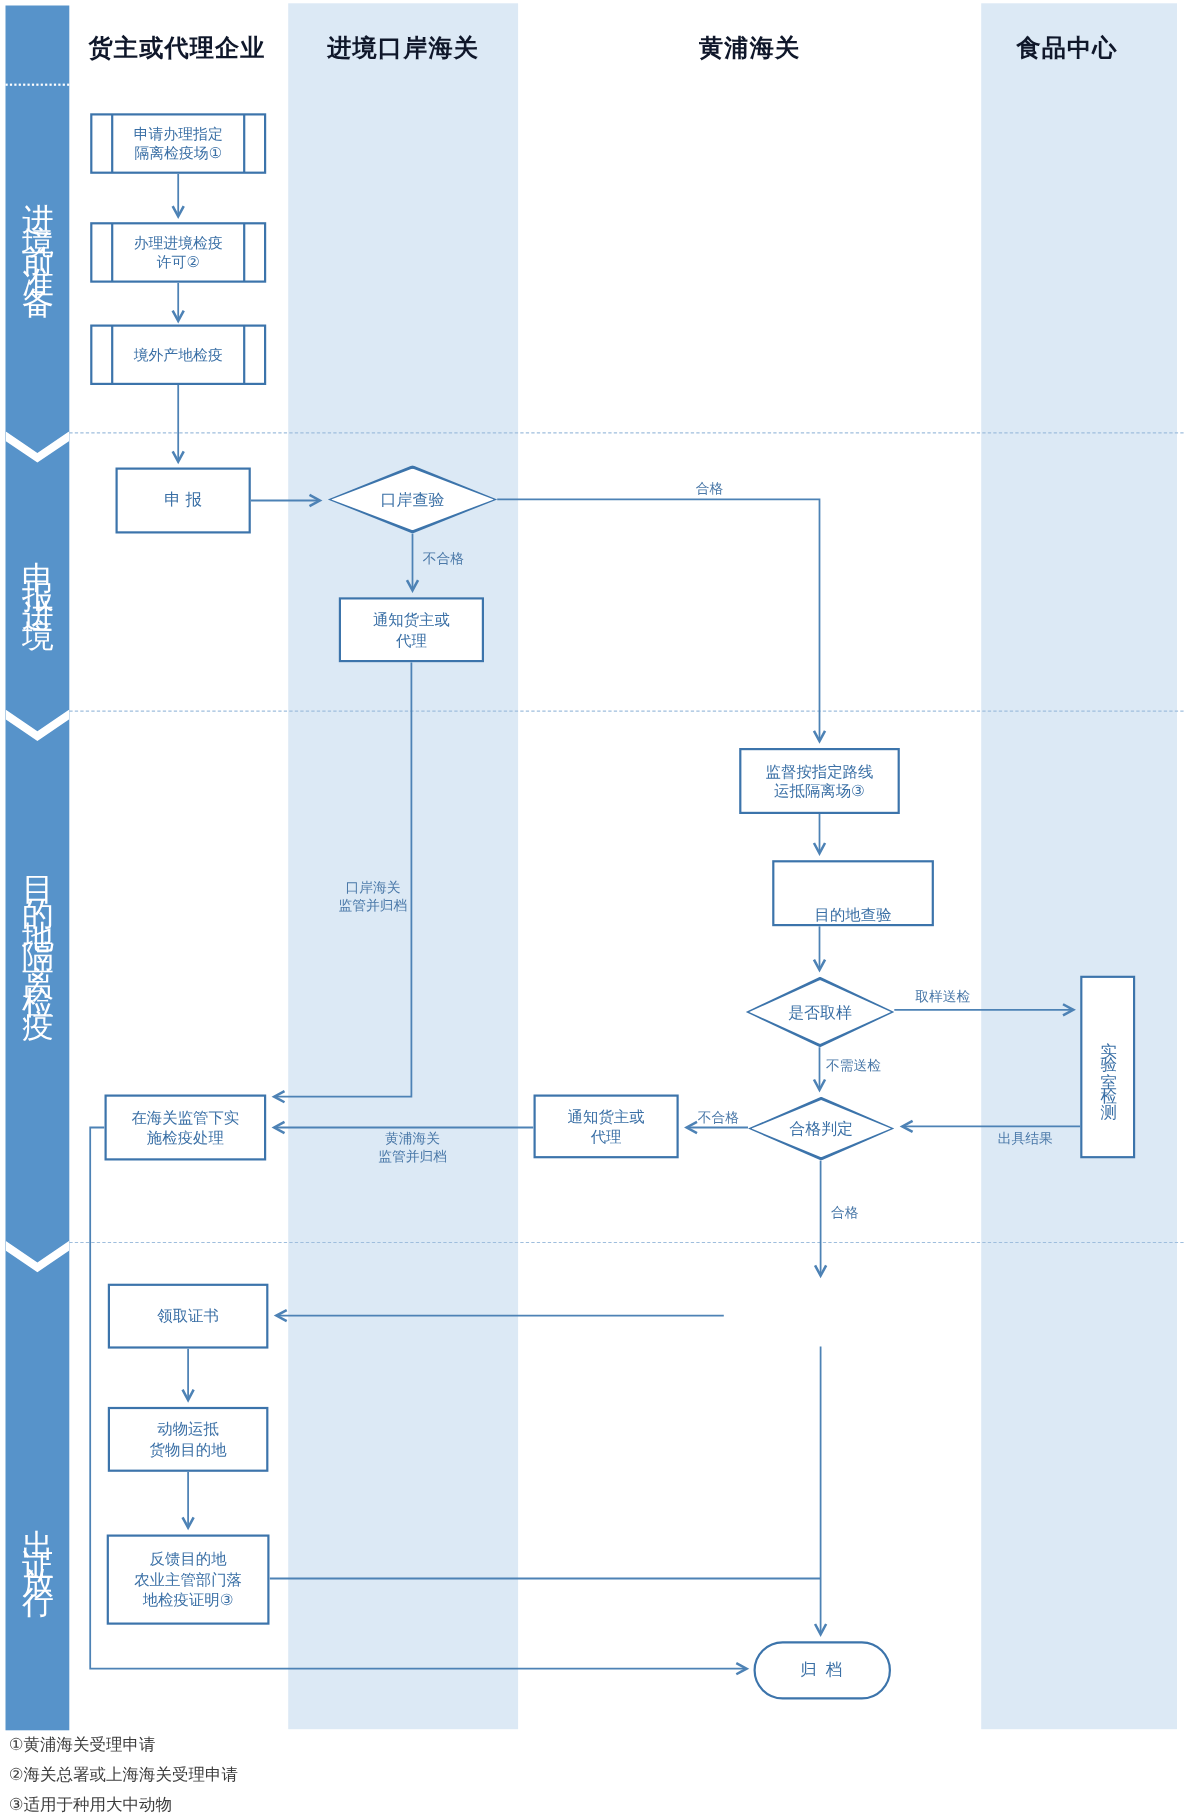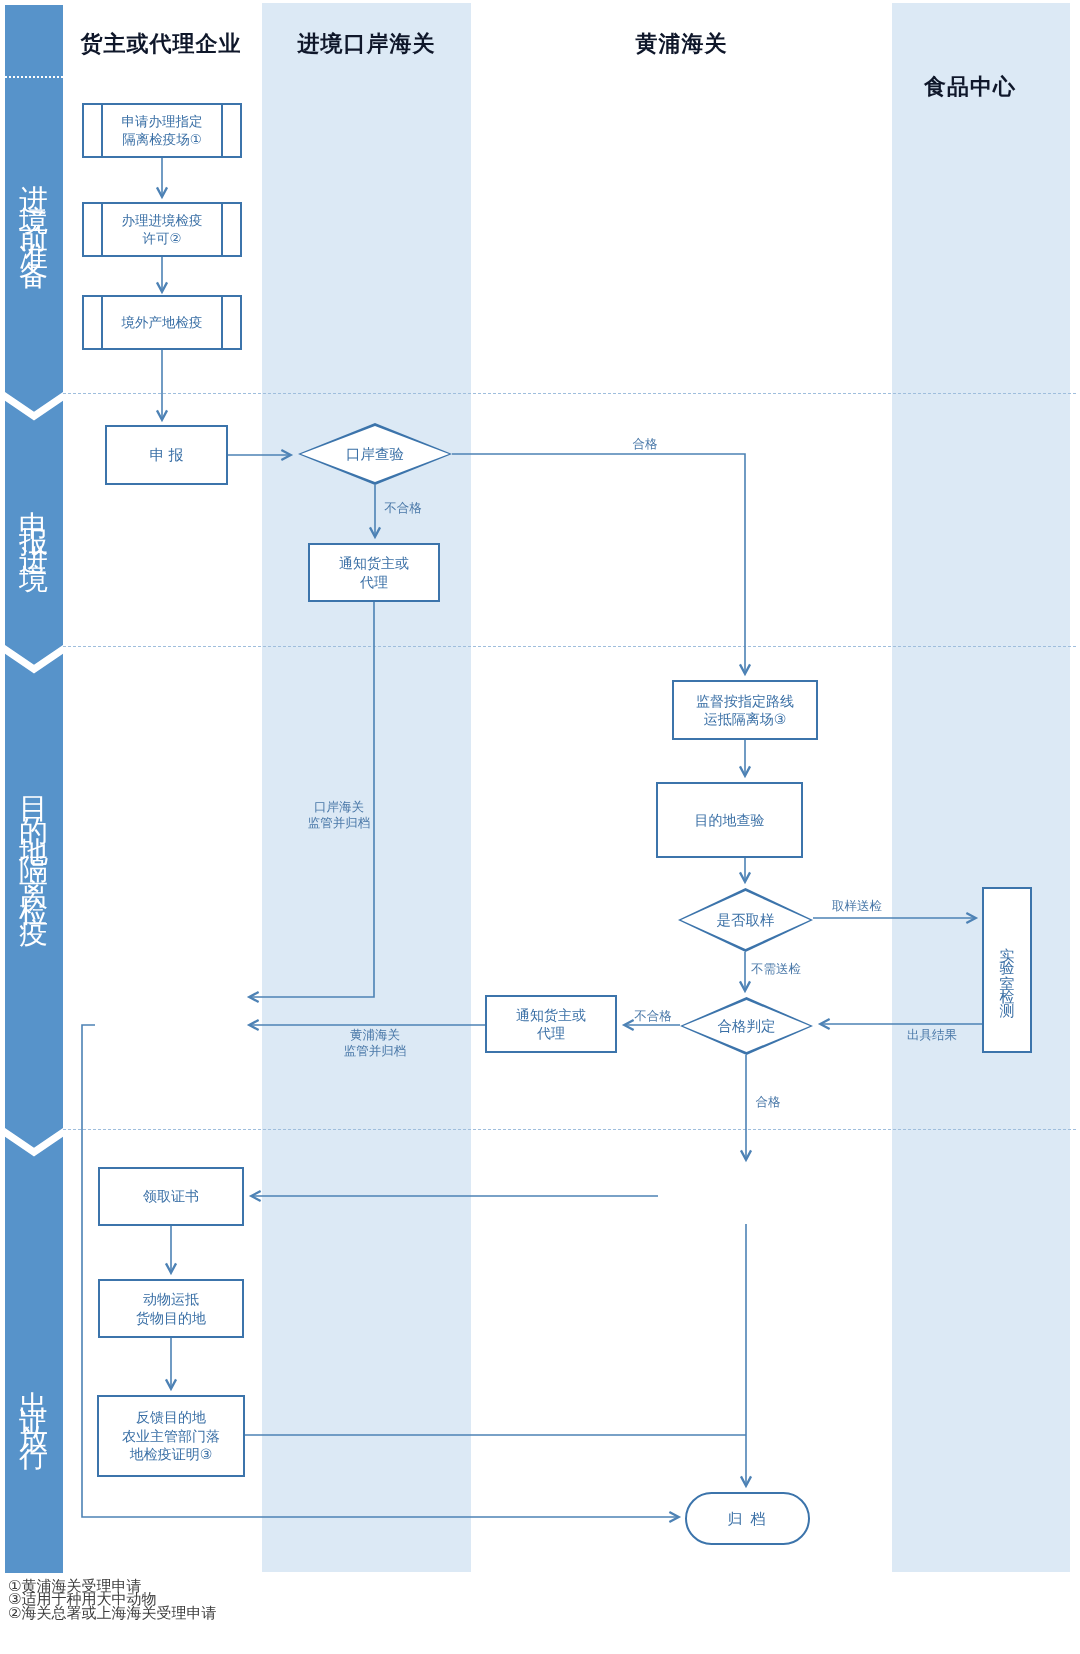--- a/index.html
+++ b/index.html
@@ -91,21 +91,21 @@
   <div class="phase-label" style="top:774px;letter-spacing:20px;">目的地隔离检疫</div>
   <div class="phase-label" style="top:1368px;letter-spacing:17px;">出证放行</div>
 
   <div class="phase-sep" style="top:393px;"></div>
   <div class="phase-sep" style="top:646px;"></div>
   <div class="phase-sep" style="top:1129px;"></div>
 
   <div class="lane-header" style="left:63px;width:196px;">货主或代理企业</div>
   <div class="lane-header" style="left:262px;width:209px;">进境口岸海关</div>
   <div class="lane-header" style="left:471px;width:421px;">黄浦海关</div>
-  <div class="lane-header" style="left:892px;width:156px;margin-top:43px;">食品中心</div>
+  <div class="lane-header" style="left:892px;width:156px;">食品中心</div>
 
   <svg class="connectors" width="1080" height="1654" viewBox="0 0 1080 1654">
     <defs>
       <marker id="arrow" viewBox="0 0 10 10" refX="7.5" refY="5" markerWidth="9" markerHeight="9" orient="auto-start-reverse">
         <path d="M1.5 1.5 L8 5 L1.5 8.5" fill="none" stroke="#4d82b5" stroke-width="1.6"></path>
       </marker>
     </defs>
     <g fill="none" stroke="#4d82b5" stroke-width="1.6">
       <path d="M162 158 V196" marker-end="url(#arrow)"></path>
       <path d="M162 257 V291" marker-end="url(#arrow)"></path>
@@ -144,20 +144,24 @@
   </div>
   <div class="node subprocess pre" style="left:82px;top:202px;width:160px;height:55px;">
     <span class="sidebar-line l"></span>
     <span class="sidebar-line r"></span>
     <span class="pre">办理进境检疫
 许可②</span>
   </div>
   <div class="node" style="left:105px;top:425px;width:123px;height:60px;font-size:15px;">
     <span>申 报</span>
   </div>
+  <div class="node pre" style="left:95px;top:995px;width:147px;height:60px;">
+    <span class="pre">在海关监管下实
+施检疫处理</span>
+  </div>
   <div class="node" style="left:98px;top:1167px;width:146px;height:59px;">
     <span>领取证书</span>
   </div>
   <div class="node pre" style="left:98px;top:1279px;width:146px;height:59px;">
     <span class="pre">动物运抵
 货物目的地</span>
   </div>
   <div class="node pre" style="left:97px;top:1395px;width:148px;height:82px;">
     <span class="pre">反馈目的地
 农业主管部门落
@@ -171,21 +175,21 @@
   </div>
   <div class="node pre" style="left:308px;top:543px;width:132px;height:59px;">
     <span class="pre">通知货主或
 代理</span>
   </div>
 
   <div class="node pre" style="left:672px;top:680px;width:146px;height:60px;">
     <span class="pre">监督按指定路线
 运抵隔离场③</span>
   </div>
-  <div class="node" style="left:656px;top:782px;width:147px;height:76px;">
+  <div class="node" style="left:702px;top:782px;width:147px;height:60px;align-items:flex-end;">
     <span>目的地查验</span>
   </div>
   <div class="diamond-wrap" style="left:678px;top:888px;width:135px;height:64px;">
     <div class="diamond-outer"></div>
     <div class="diamond-inner"></div>
     <div class="diamond-text">是否取样</div>
   </div>
   <div class="diamond-wrap" style="left:680px;top:997px;width:133px;height:58px;">
     <div class="diamond-outer"></div>
     <div class="diamond-inner"></div>
@@ -210,15 +214,15 @@
   <div class="edge-label" style="left:829px;top:899px;width:56px;">取样送检</div>
   <div class="edge-label" style="left:748px;top:962px;width:56px;">不需送检</div>
   <div class="edge-label" style="left:904px;top:1028px;width:56px;">出具结果</div>
   <div class="edge-label" style="left:629px;top:1009px;width:48px;">不合格</div>
   <div class="edge-label pre" style="left:333px;top:1028px;width:84px;">黄浦海关
 监管并归档</div>
   <div class="edge-label" style="left:750px;top:1095px;width:36px;">合格</div>
 
   <div class="footnote" style="top:1577px;">①黄浦海关受理申请</div>
   <div class="footnote" style="top:1604px;">②海关总署或上海海关受理申请</div>
-  <div class="footnote" style="top:1590px;">③适用于种用大中动物</div>
+  <div class="footnote" style="top:1631px;">③适用于种用大中动物</div>
 
 </div>
 
 </body></html>

